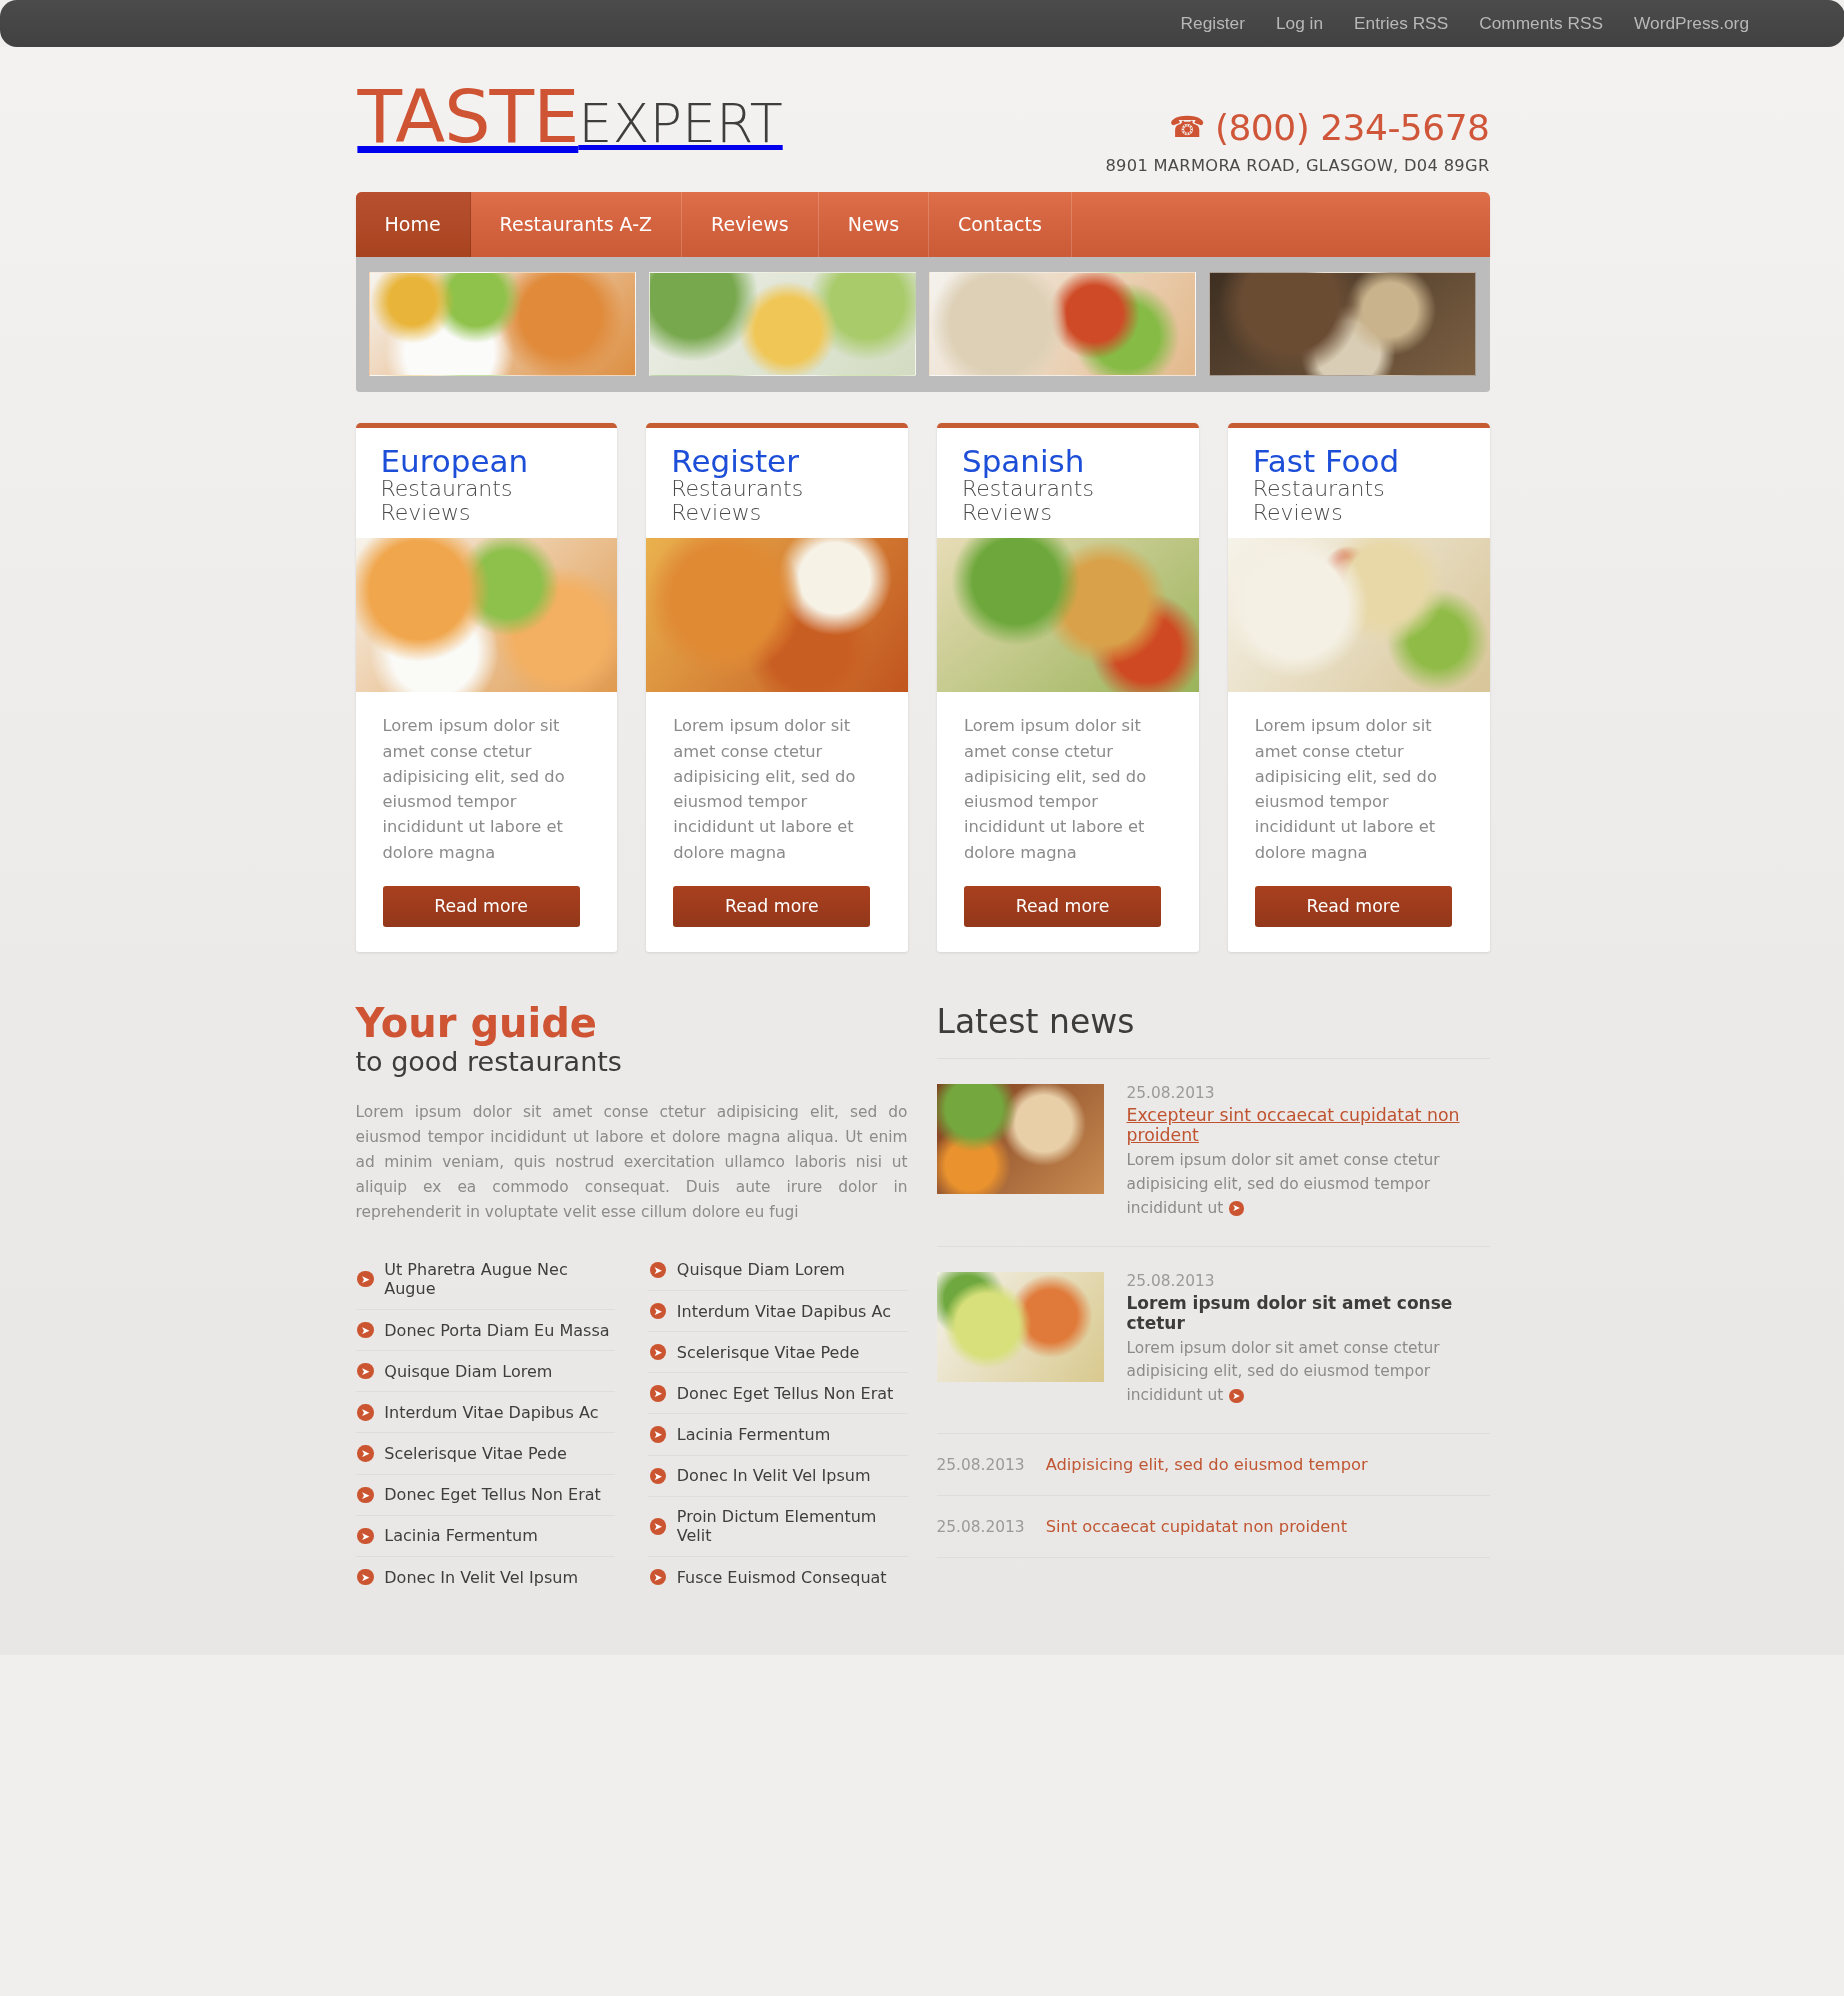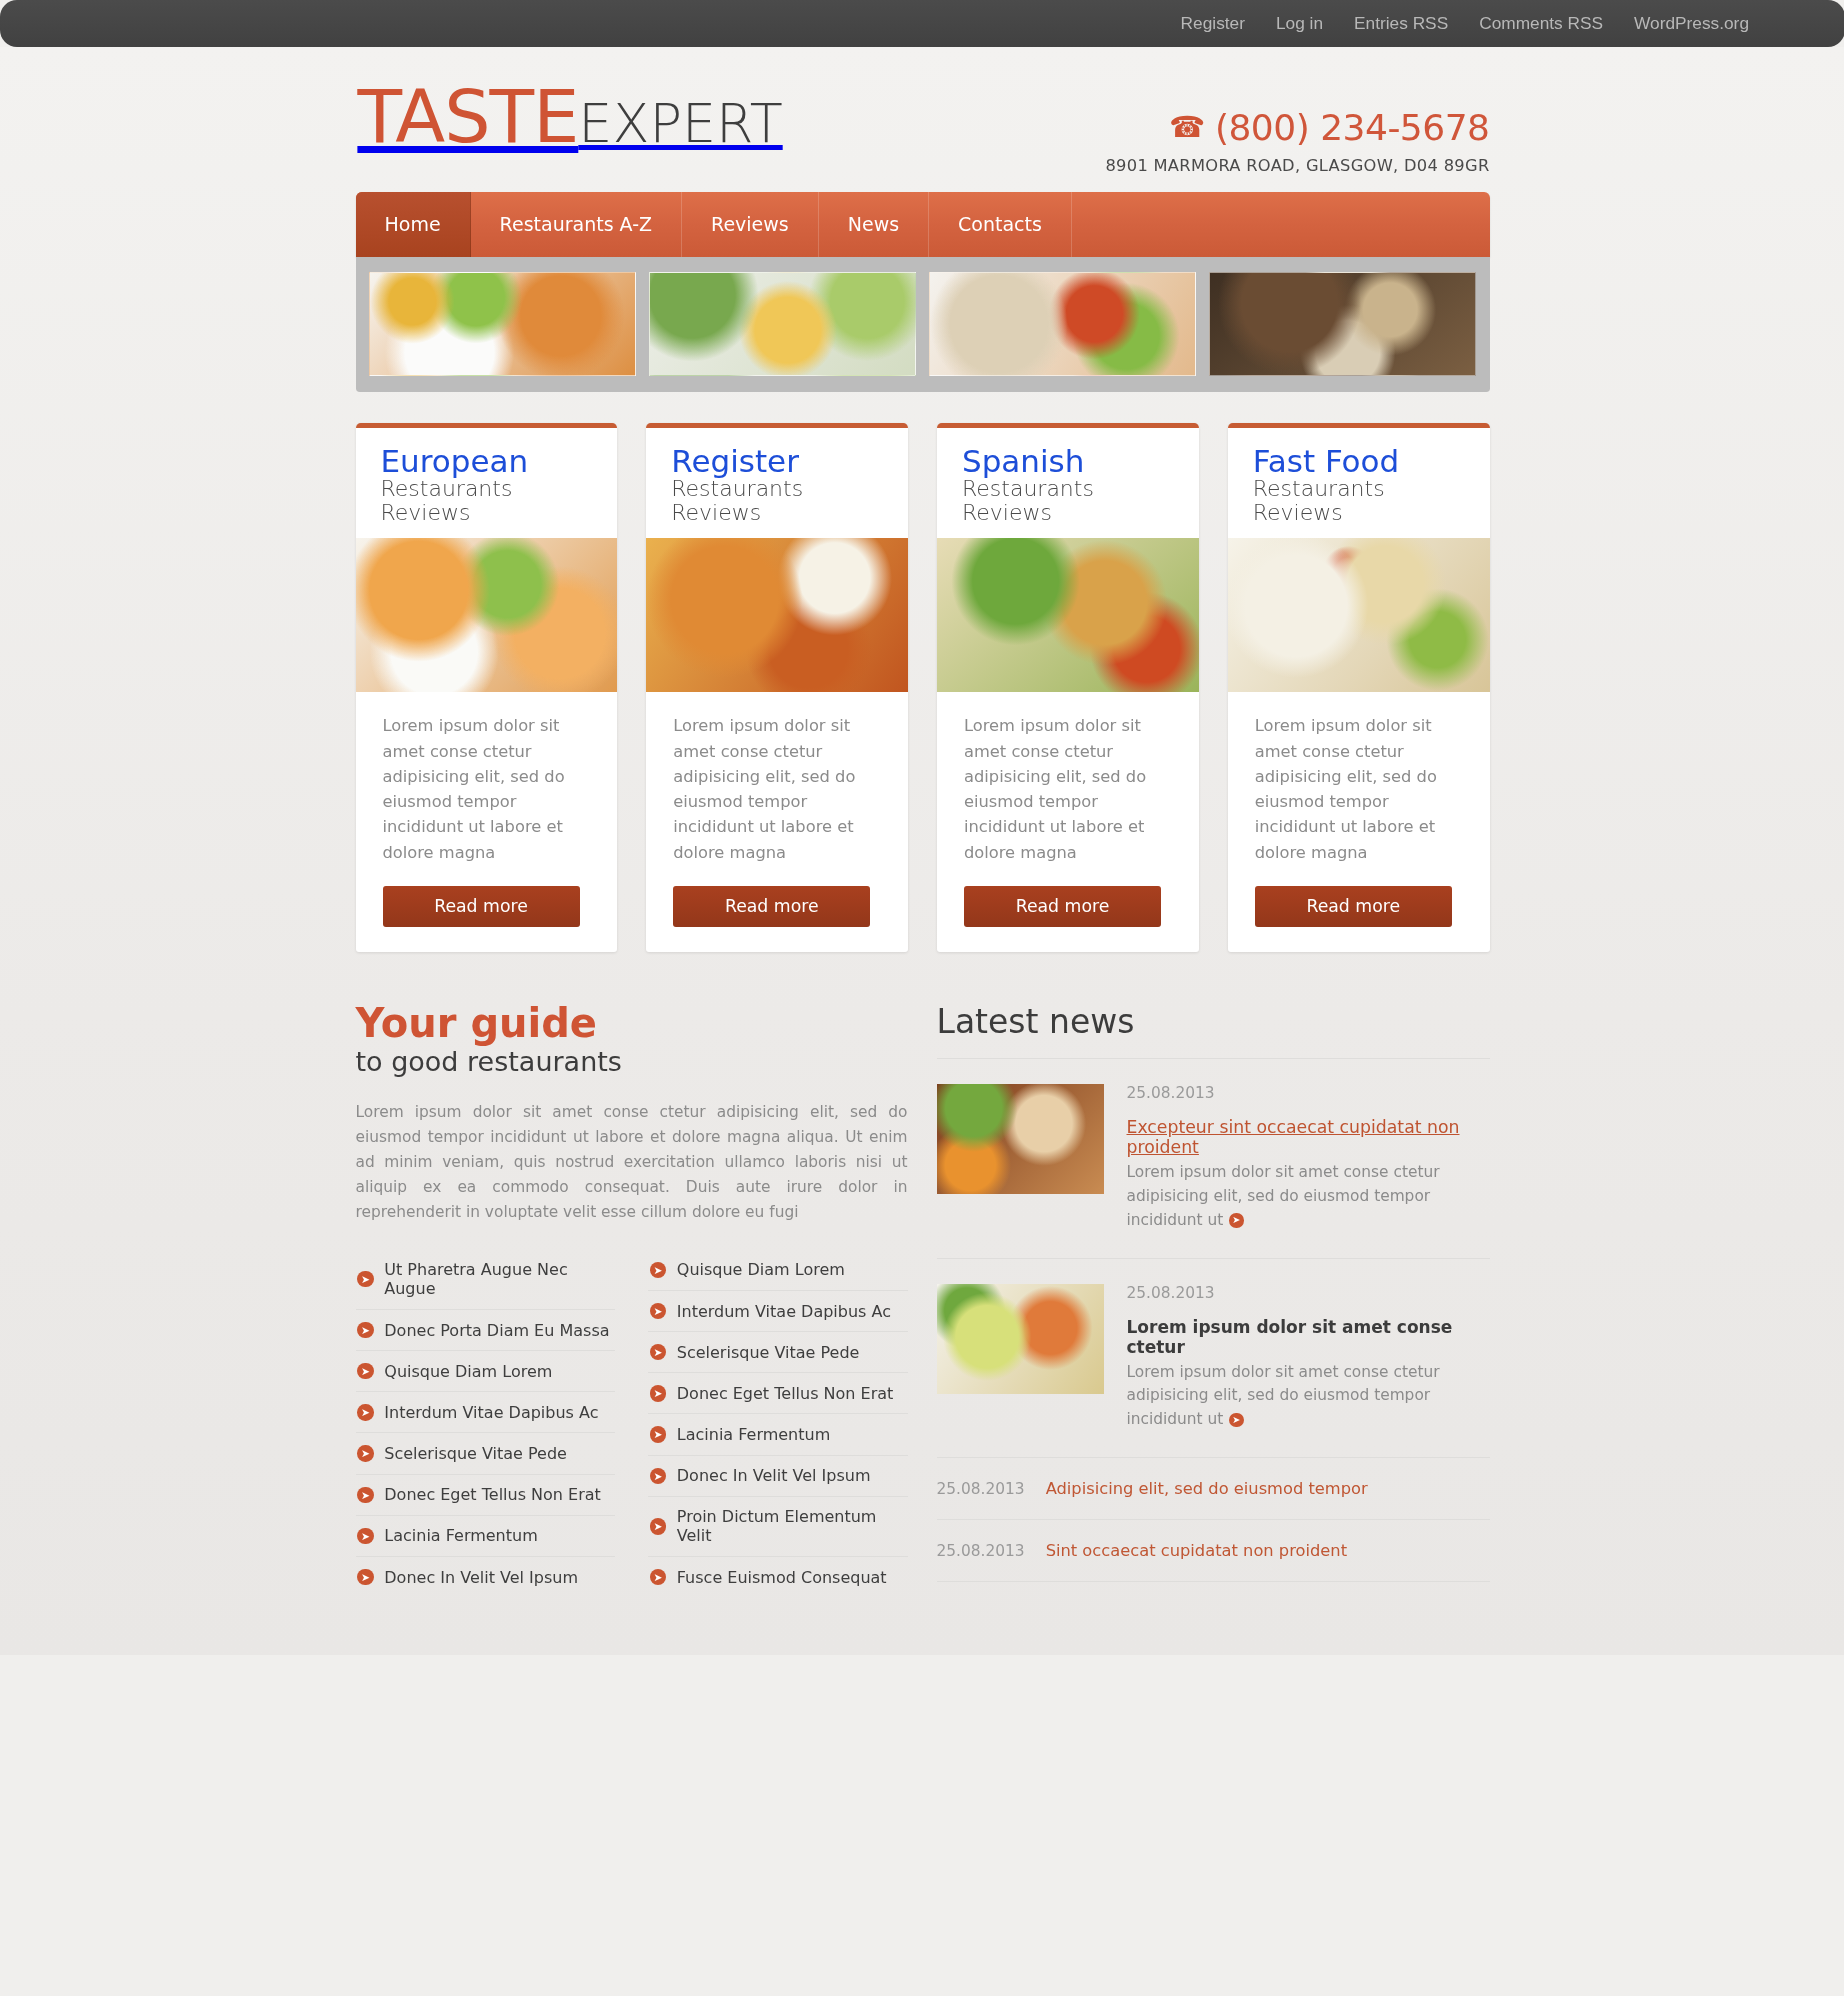--- a/index.html
+++ b/index.html
@@ -396,21 +396,21 @@
       radial-gradient(circle at 68% 40%, #e07a3a 0 20%, transparent 32%),
       radial-gradient(circle at 18% 24%, #6fa83e 0 14%, transparent 24%),
       linear-gradient(125deg,#f4f2ec,#d9c98e); }
   .news-date {
     font-size: 15.4px;
     color: #9a9a9a;
     font-family: "DejaVu Sans", sans-serif;
   }
   .news-title {
     display: inline-block;
-    margin-top: 15px;
+    margin-top: 3px;
     font-size: 17.3px;
     color: #bf5330;
     text-decoration: underline;
     font-family: "DejaVu Sans", sans-serif;
   }
   .news-title.plain {
     color: #3c3c3c;
     text-decoration: none;
     font-weight: bold;
     font-size: 17px;

